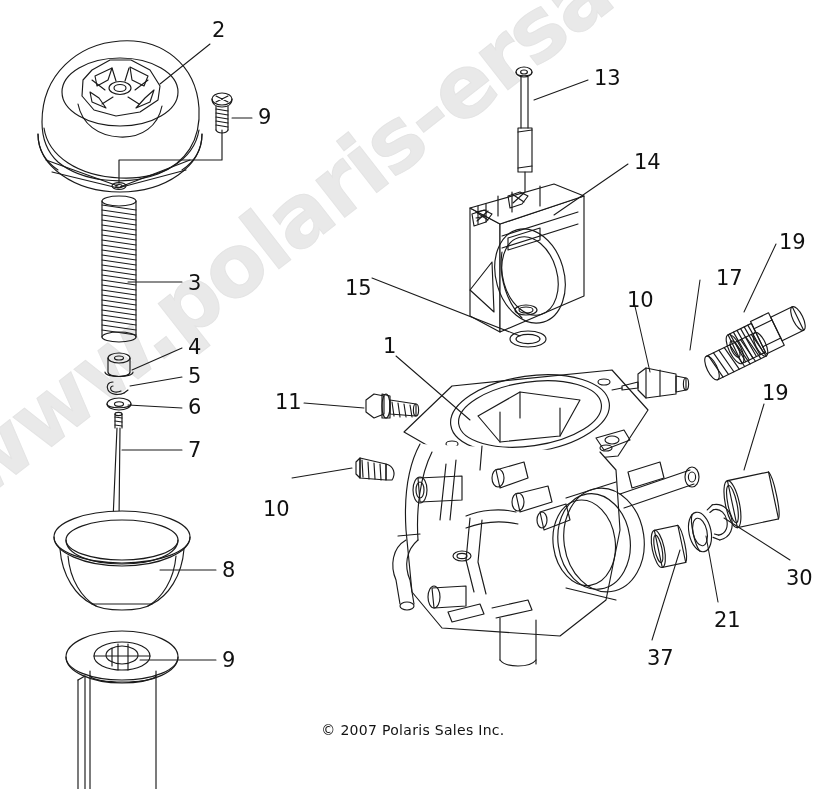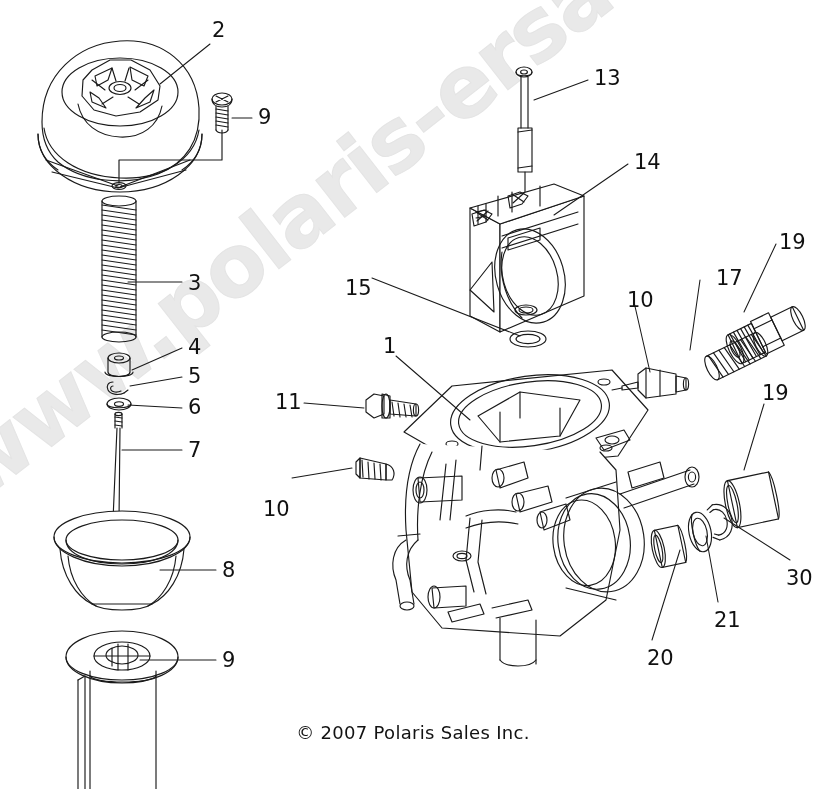--- a/index.html
+++ b/index.html
@@ -37,21 +37,21 @@
     font-size:21px;color:#111;line-height:1;
     white-space:nowrap;
   }
 
   
   #copyright{
     position:absolute;z-index:20;
     left:0;width:826px;top:722px;
     text-align:center;
     font-family:"DejaVu Sans","Liberation Sans",sans-serif;
-    font-size:18px;color:#121212;
+    font-size:14px;color:#121212;
     letter-spacing:.3px;
   }
 </style>
 </head>
 <body>
 
 <div id="stage">
 
   <div id="watermark">
     <div class="wm-text">www.polaris-ersatzteile.de</div>
@@ -456,18 +456,18 @@
     <div class="callout" style="left:258px;top:107px;">9</div>
     <div class="callout" style="left:594px;top:68px;">13</div>
     <div class="callout" style="left:634px;top:152px;">14</div>
     <div class="callout" style="left:345px;top:278px;">15</div>
     <div class="callout" style="left:627px;top:290px;">10</div>
     <div class="callout" style="left:716px;top:268px;">17</div>
     <div class="callout" style="left:779px;top:232px;">19</div>
     <div class="callout" style="left:762px;top:383px;">19</div>
     <div class="callout" style="left:786px;top:568px;">30</div>
     <div class="callout" style="left:714px;top:610px;text-align:right;">21</div>
-    <div class="callout" style="left:647px;top:648px;">20</div>
+    <div class="callout" style="left:647px;top:648px;">37</div>
   </div>
 
   <div id="copyright">© 2007 Polaris Sales Inc.</div>
 
 </div>
 
 </body></html>

